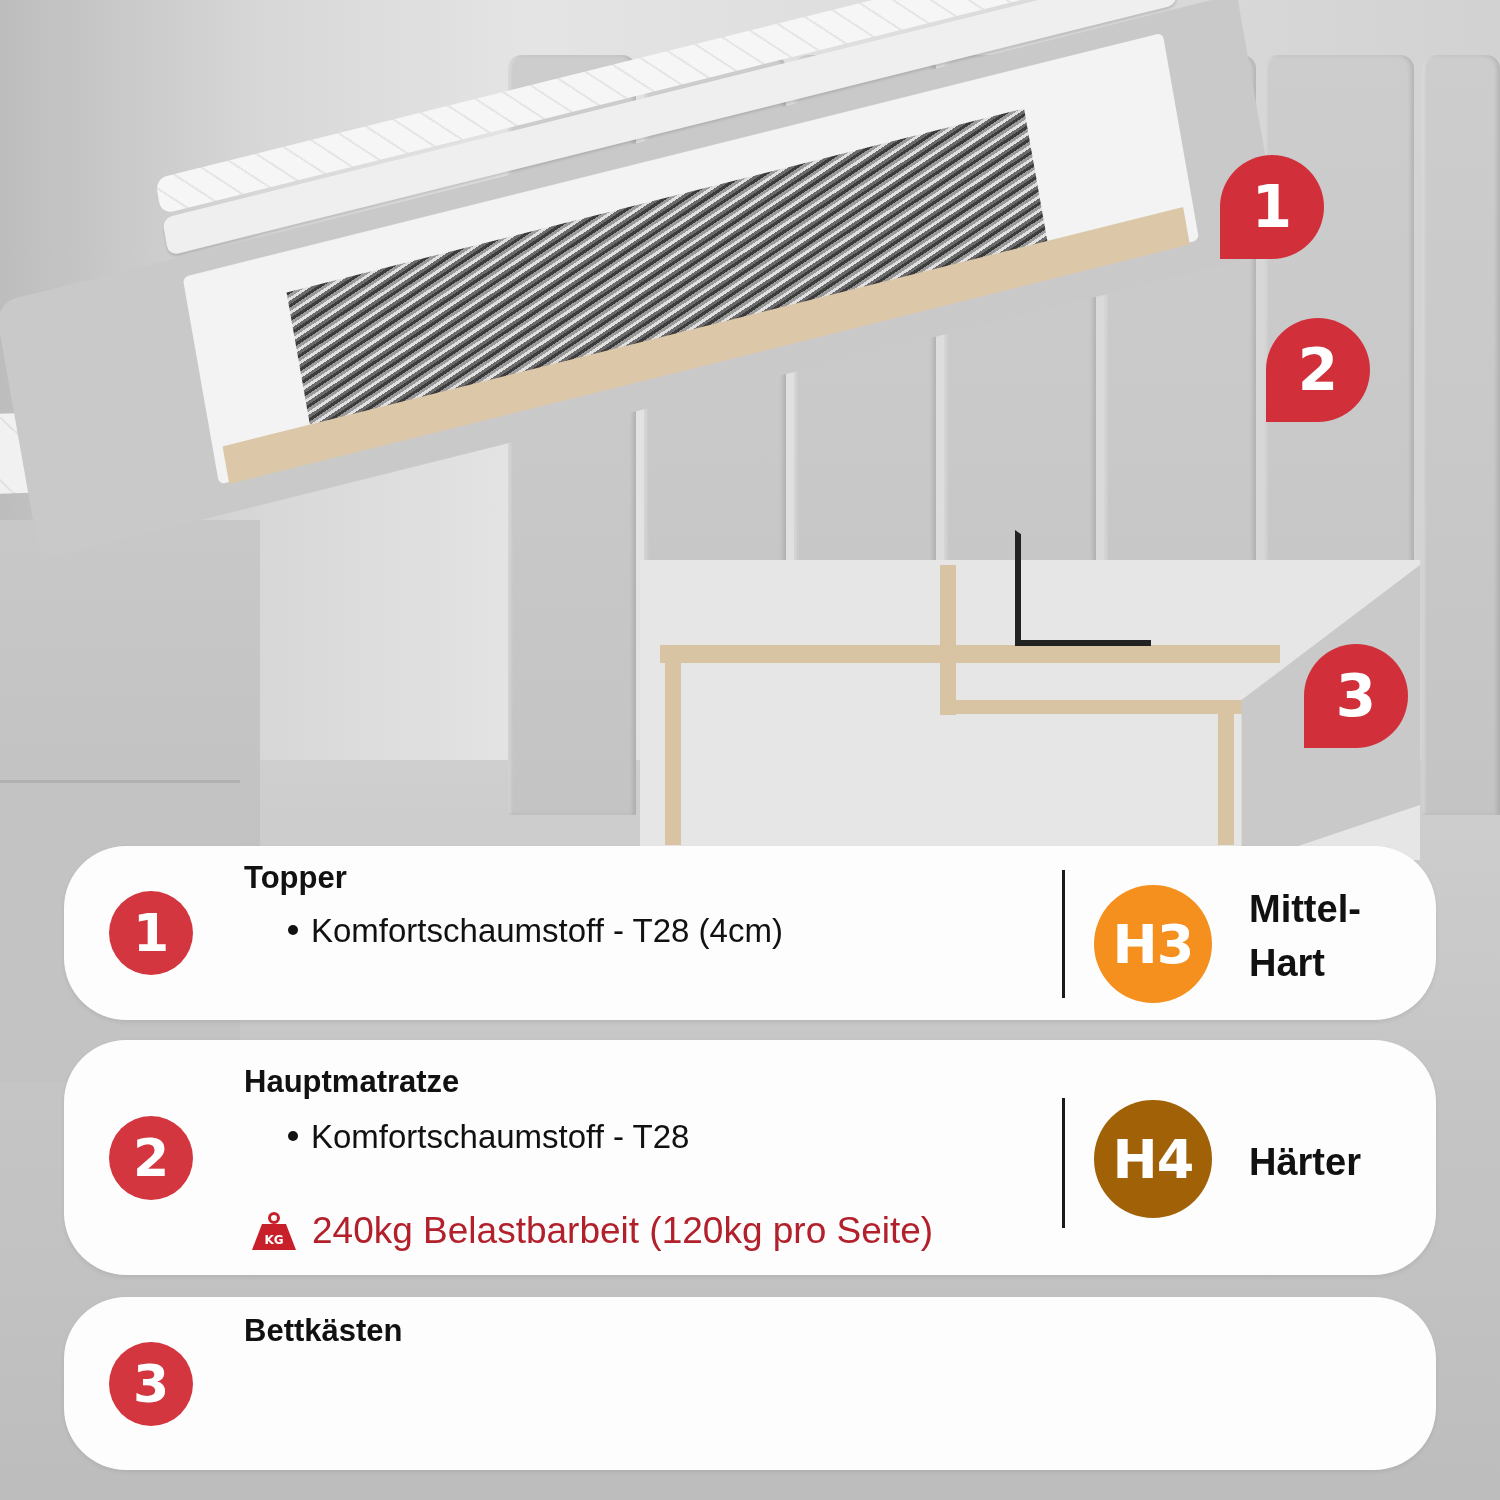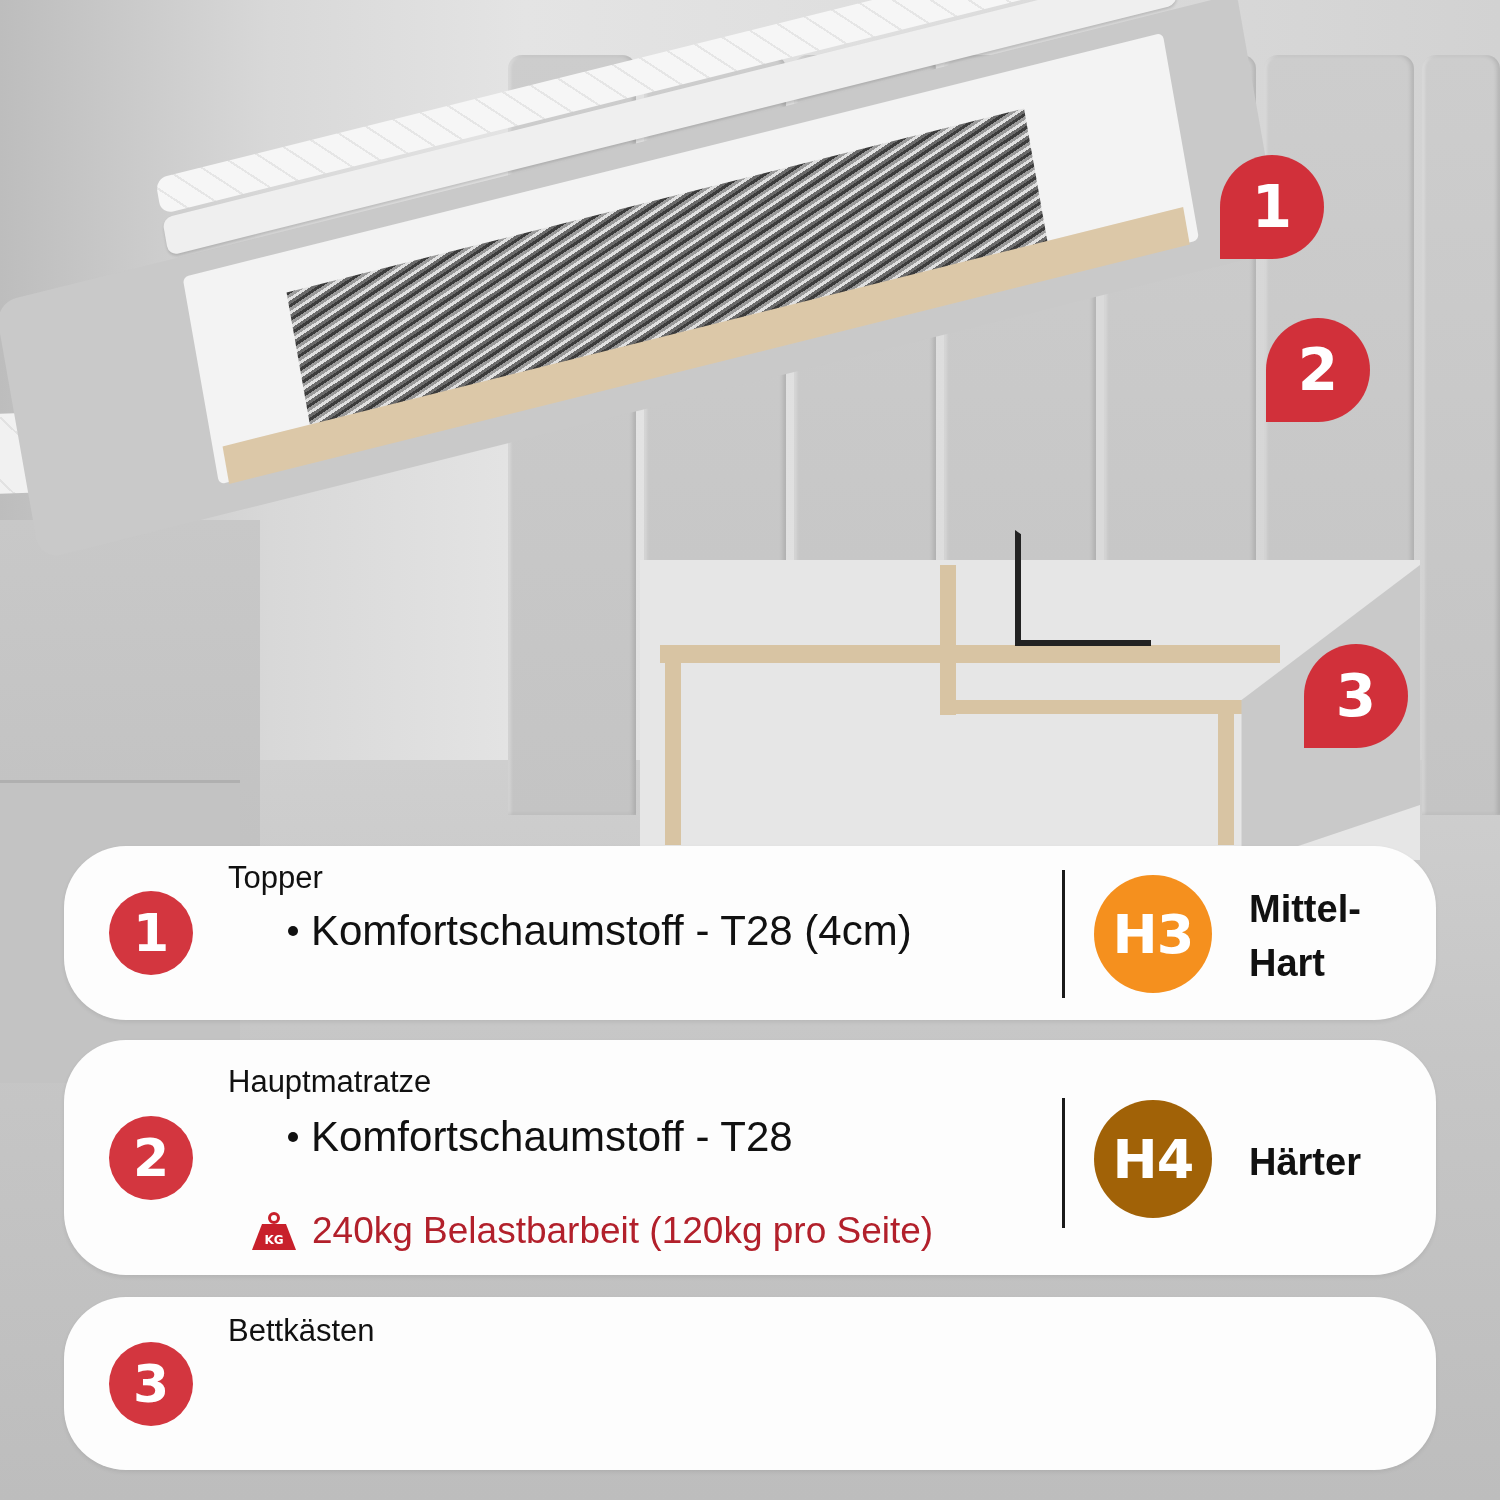--- a/index.html
+++ b/index.html
@@ -61,45 +61,45 @@
   .card-2 { top: 1040px; height: 235px; }
   .card-3 { top: 1297px; height: 173px; }
 
   .num-badge { position: absolute; left: 45px; width: 84px; height: 84px; border-radius: 50%;
                background: #d3363f; color: #fff; font-weight: bold; font-size: 52px;
                font-family: "DejaVu Sans", sans-serif; display: flex; align-items: center; justify-content: center; }
   .card-1 .num-badge { top: 45px; }
   .card-2 .num-badge { top: 76px; }
   .card-3 .num-badge { top: 45px; }
 
-  .card-title { position: absolute; left: 164px; font-weight: normal; font-size: 31px; color: #111; }
+  .card-title { position: absolute; left: 180px; font-weight: bold; font-size: 31px; color: #111; }
   .card-1 .card-title { top: 14px; }
   .card-2 .card-title { top: 24px; }
   .card-3 .card-title { top: 16px; }
 
   .bullets { position: absolute; left: 220px; margin: 0; padding: 0; list-style: none; }
   .card-1 .bullets { top: 60px; }
   .card-2 .bullets { top: 72px; }
   .card-3 .bullets { top: 64px; }
-  .bullet { font-size: 42px; color: #111; line-height: 49px; white-space: nowrap; }
+  .bullet { font-size: 33px; color: #111; line-height: 49px; white-space: nowrap; }
   .bullet .dot { display: inline-block; width: 10px; height: 10px; background: #111; border-radius: 50%;
                  vertical-align: middle; margin: 0 13px 6px 4px; }
 
   .load-row { position: absolute; left: 186px; top: 170px; display: flex; align-items: flex-end; }
   .kg-icon { width: 48px; height: 40px; margin-right: 14px; }
   .load-text { font-size: 37px; color: #b2202b; white-space: nowrap; }
 
   .divider { position: absolute; left: 998px; width: 3px; background: #1a1a1a; }
   .card-1 .divider { top: 24px; height: 128px; }
   .card-2 .divider { top: 58px; height: 130px; }
 
   .hard-badge { position: absolute; left: 1030px; width: 118px; height: 118px; border-radius: 50%;
                 color: #fff; font-weight: bold; font-size: 54px; font-family: "DejaVu Sans", sans-serif;
                 display: flex; align-items: center; justify-content: center; letter-spacing: -1px; }
-  .card-1 .hard-badge { top: 29px; text-align: center; }
+  .card-1 .hard-badge { top: 39px; text-align: center; }
   .card-2 .hard-badge { top: 60px; }
   .hard-label { position: absolute; left: 1185px; font-weight: bold; font-size: 38px; color: #111; line-height: 54px; }
   .card-1 .hard-label { top: 36px; width: 170px; }
   .card-2 .hard-label { top: 95px; }
 </style>
 </head>
 <body>
 
 <div class="scene">
   <div class="wall"></div>

